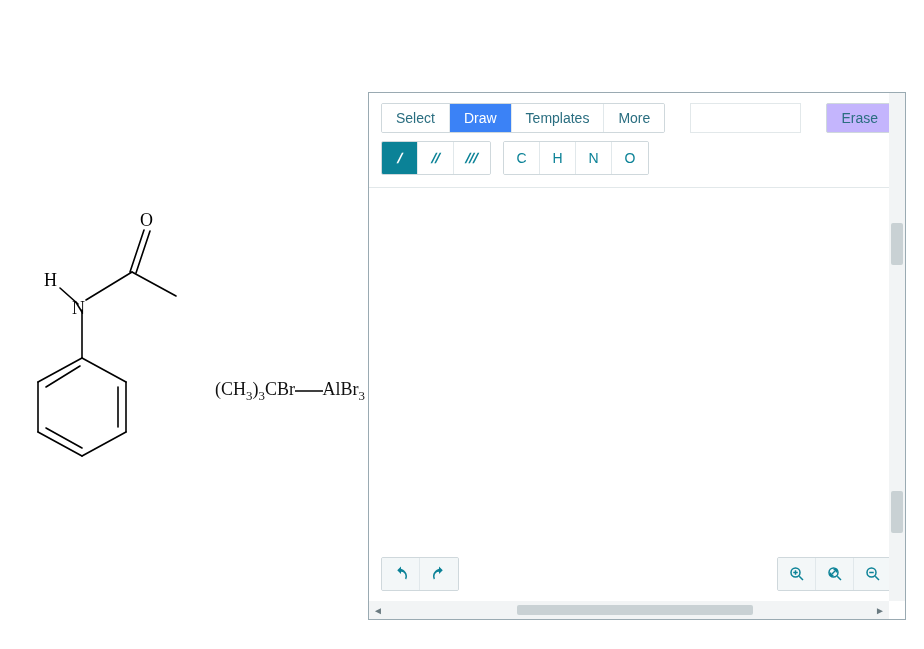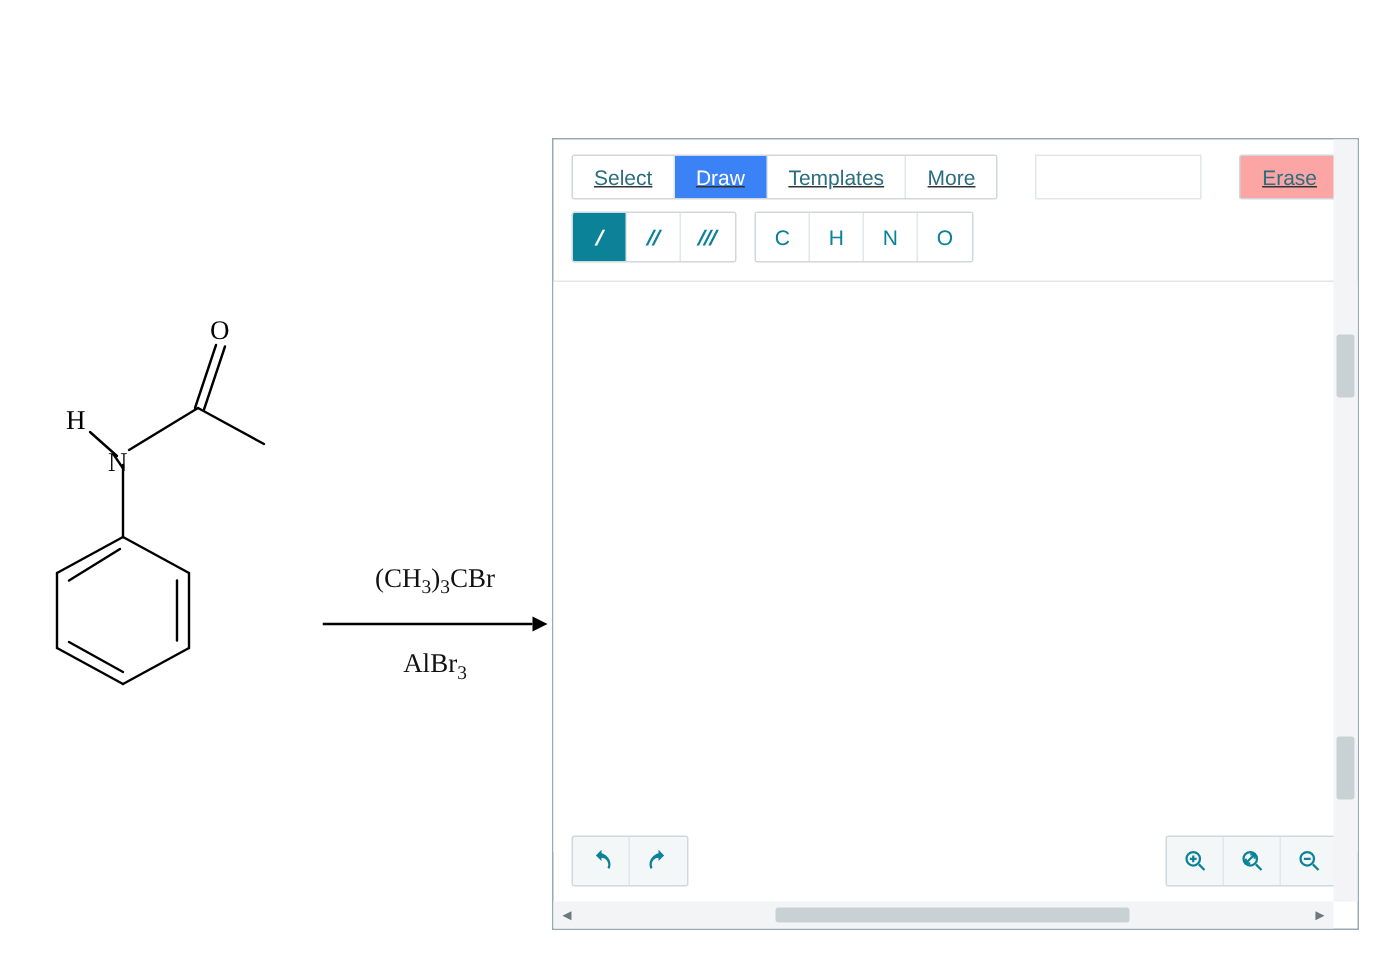--- a/index.html
+++ b/index.html
@@ -32,42 +32,41 @@
   }
   .reagents {
     font-family: Georgia, "Times New Roman", serif;
     font-size: 18px;
     color: #111;
     text-align: center;
   }
   .reagents sub { font-size: 0.72em; }
   .arrow-row {
     display: flex;
-    flex-direction: column;
+    flex-direction: row;
     align-items: center;
     position: absolute;
     left: 195px;
     top: 165px;
     width: 150px;
   }
   .arrow-svg { margin: 8px 0; }
   .editor {
     position: absolute;
     left: 368px;
     top: 92px;
     width: 538px;
     height: 528px;
     border: 1px solid #9aaab2;
   }
   .toolbar-top {
     padding: 10px 12px 0 12px;
     display: flex;
     gap: 25px;
     flex-wrap: wrap;
-    text-decoration: underline;
   }
   .tab-group {
     display: flex;
     border: 1px solid #cfd8dc;
     border-radius: 2px;
     overflow: hidden;
   }
   .tab {
     padding: 6px 14px;
     font-size: 14px;
@@ -86,21 +85,21 @@
     flex: 1;
     height: 30px;
     border: 1px solid #e2e8ea;
     background: #fff;
   }
   .erase-btn {
     padding: 6px 14px;
     border: 1px solid #cfd8dc;
     border-radius: 2px;
     color: #2a6e80;
-    background: #fca5a5;
+    background: #c4b5fd;
     cursor: pointer;
     font-size: 14px;
   }
   .toolbar-second {
     padding: 8px 12px 12px 12px;
     display: flex;
     gap: 12px;
     align-items: center;
     border-bottom: 1px solid #e2e8ea;
   }

